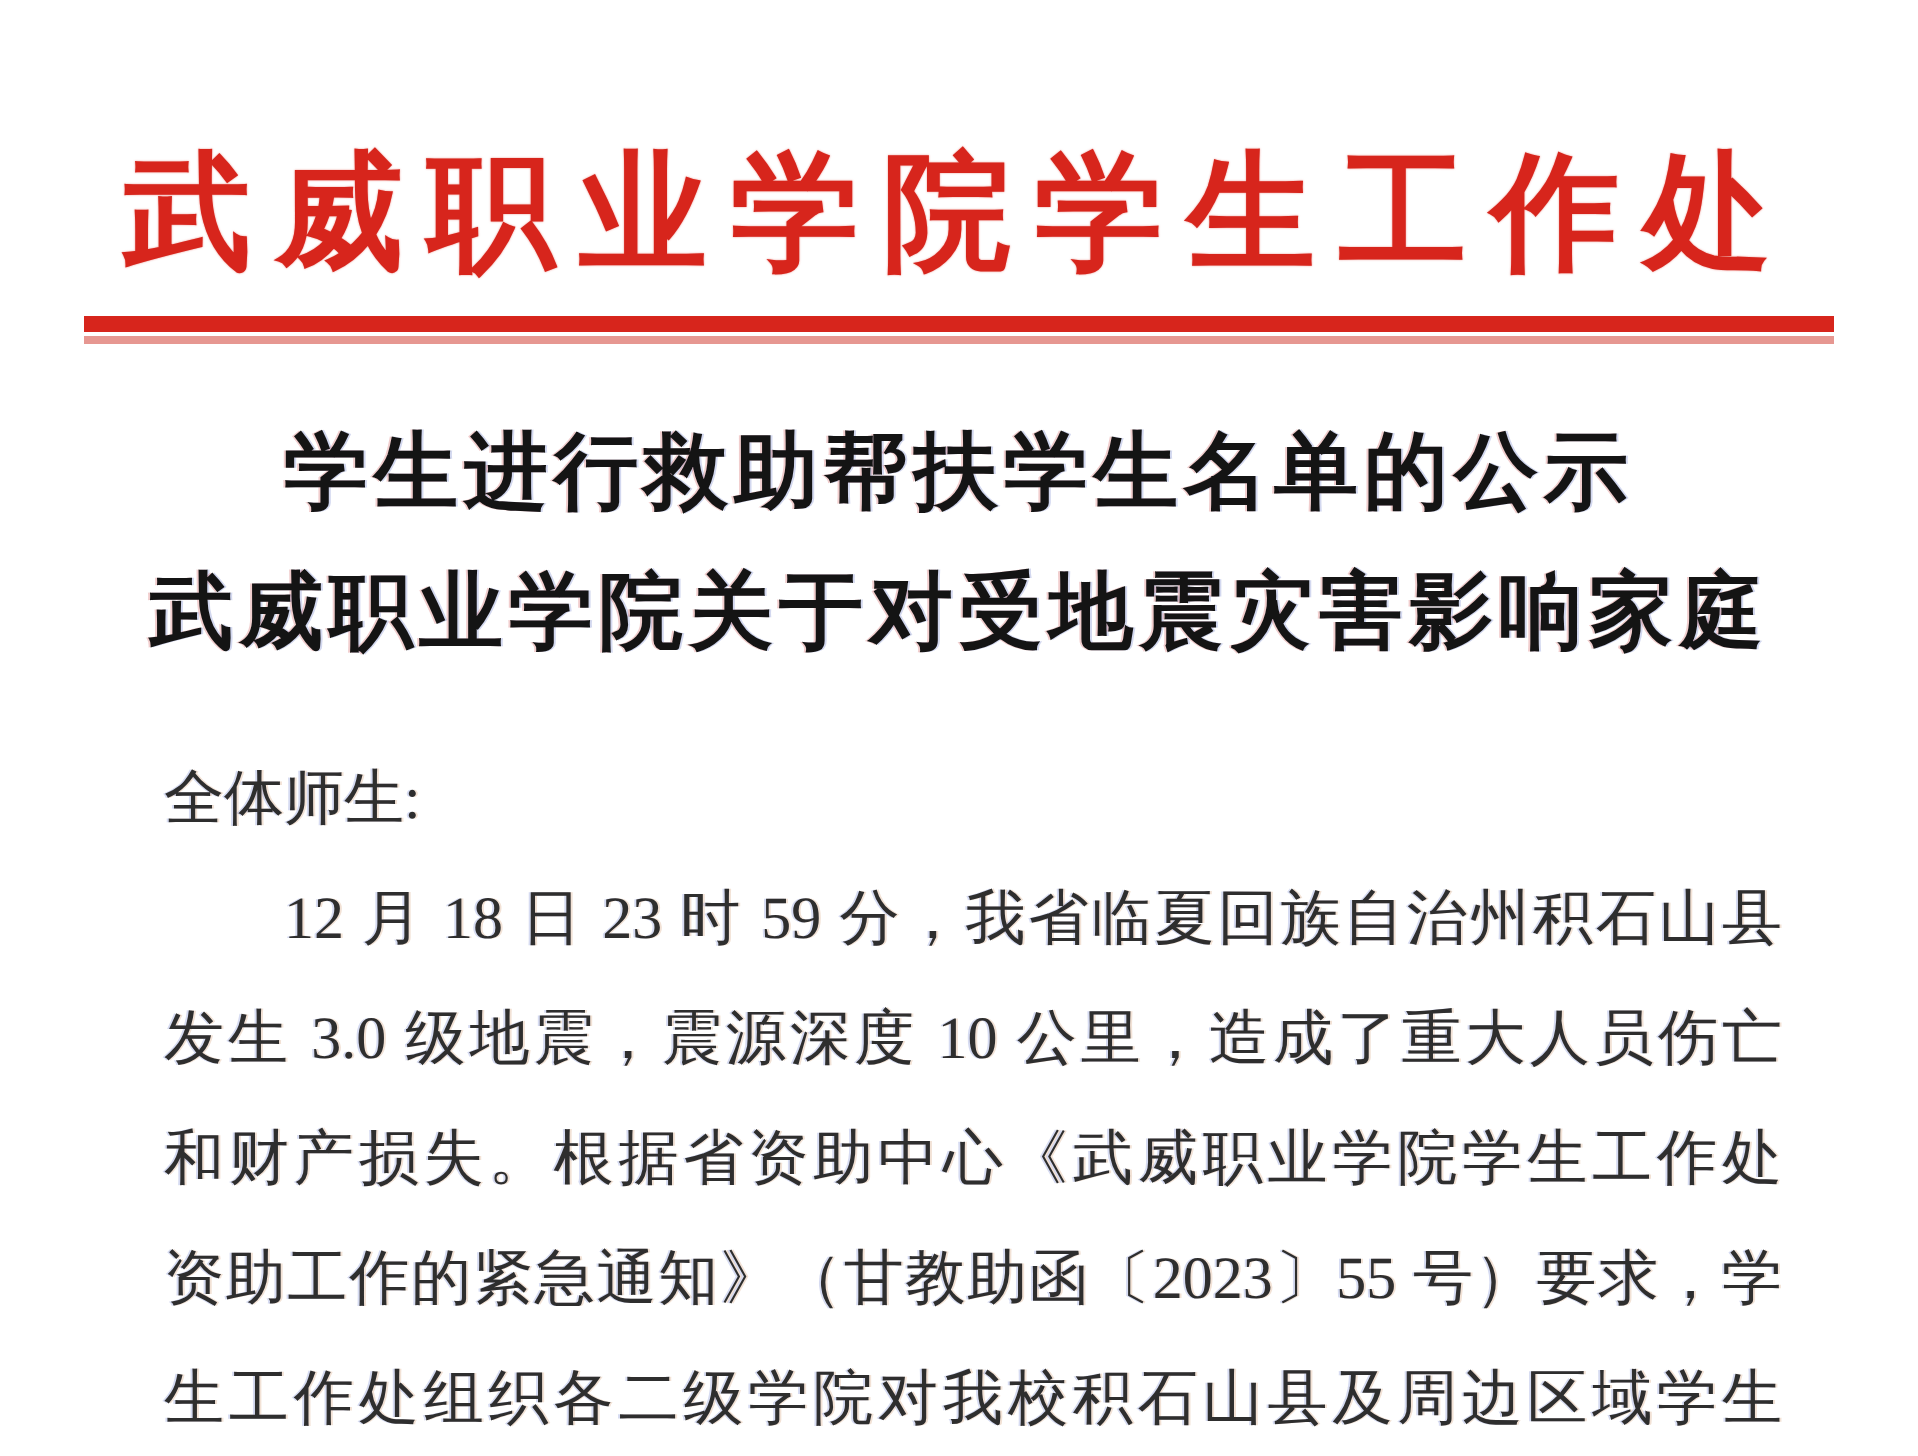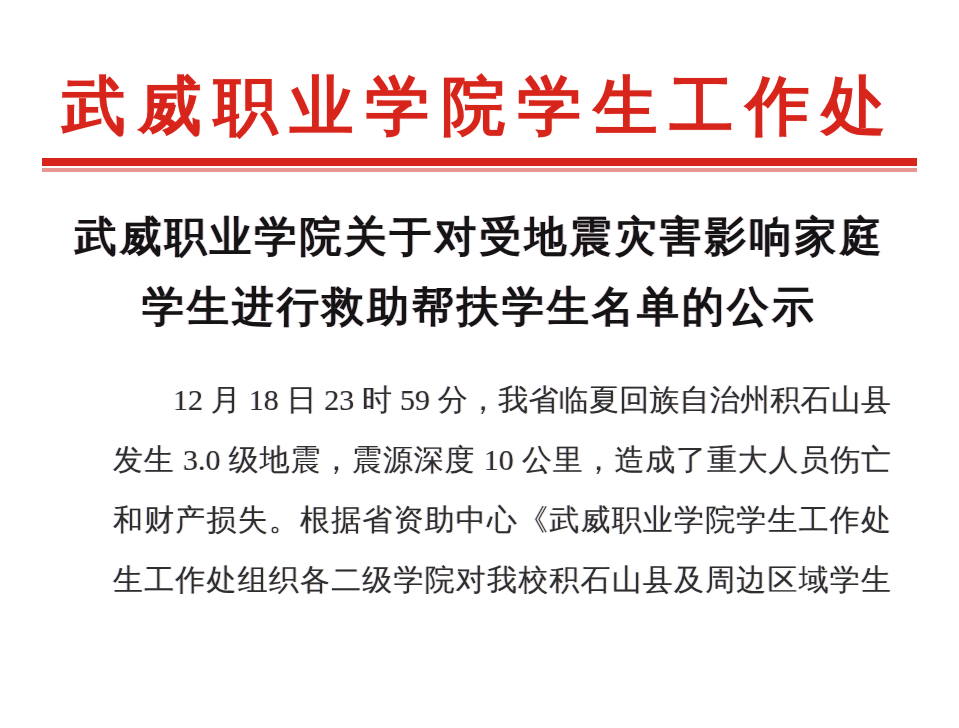--- a/index.html
+++ b/index.html
@@ -73,45 +73,46 @@
   .text-line {
     height: 60px;
     line-height: 60px;
   }
   .salutation-line {
     text-align: left;
   }
   .para-line {
     text-align: justify;
     text-align-last: justify;
-    margin-left: 31px;
   }
   .para-line.indent {
     text-indent: 2em;
   }
 </style>
 </head>
 <body>
 
 <div class="page">
 
   <div class="masthead">
     <div class="masthead-title">武威职业学院学生工作处</div>
   </div>
 
   <div class="rules">
     <div class="rule-thick"></div>
     <div class="rule-thin"></div>
   </div>
 
   <div class="doc-title">
+    <div class="title-line">学生进行救助帮扶学生名单的公示</div>
     <div class="title-line">武威职业学院关于对受地震灾害影响家庭</div>
-    <div class="title-line">学生进行救助帮扶学生名单的公示</div>
   </div>
 
   <div class="body-text">
+    <div class="text-line salutation-line">全体师生:</div>
     <div class="text-line para-line indent">12 月 18 日 23 时 59 分，我省临夏回族自治州积石山县</div>
     <div class="text-line para-line">发生 3.0 级地震，震源深度 10 公里，造成了重大人员伤亡</div>
     <div class="text-line para-line">和财产损失。根据省资助中心《武威职业学院学生工作处</div>
+    <div class="text-line para-line">资助工作的紧急通知》（甘教助函〔2023〕55 号）要求，学</div>
     <div class="text-line para-line">生工作处组织各二级学院对我校积石山县及周边区域学生</div>
   </div>
 
 </div>
 
 </body></html>

